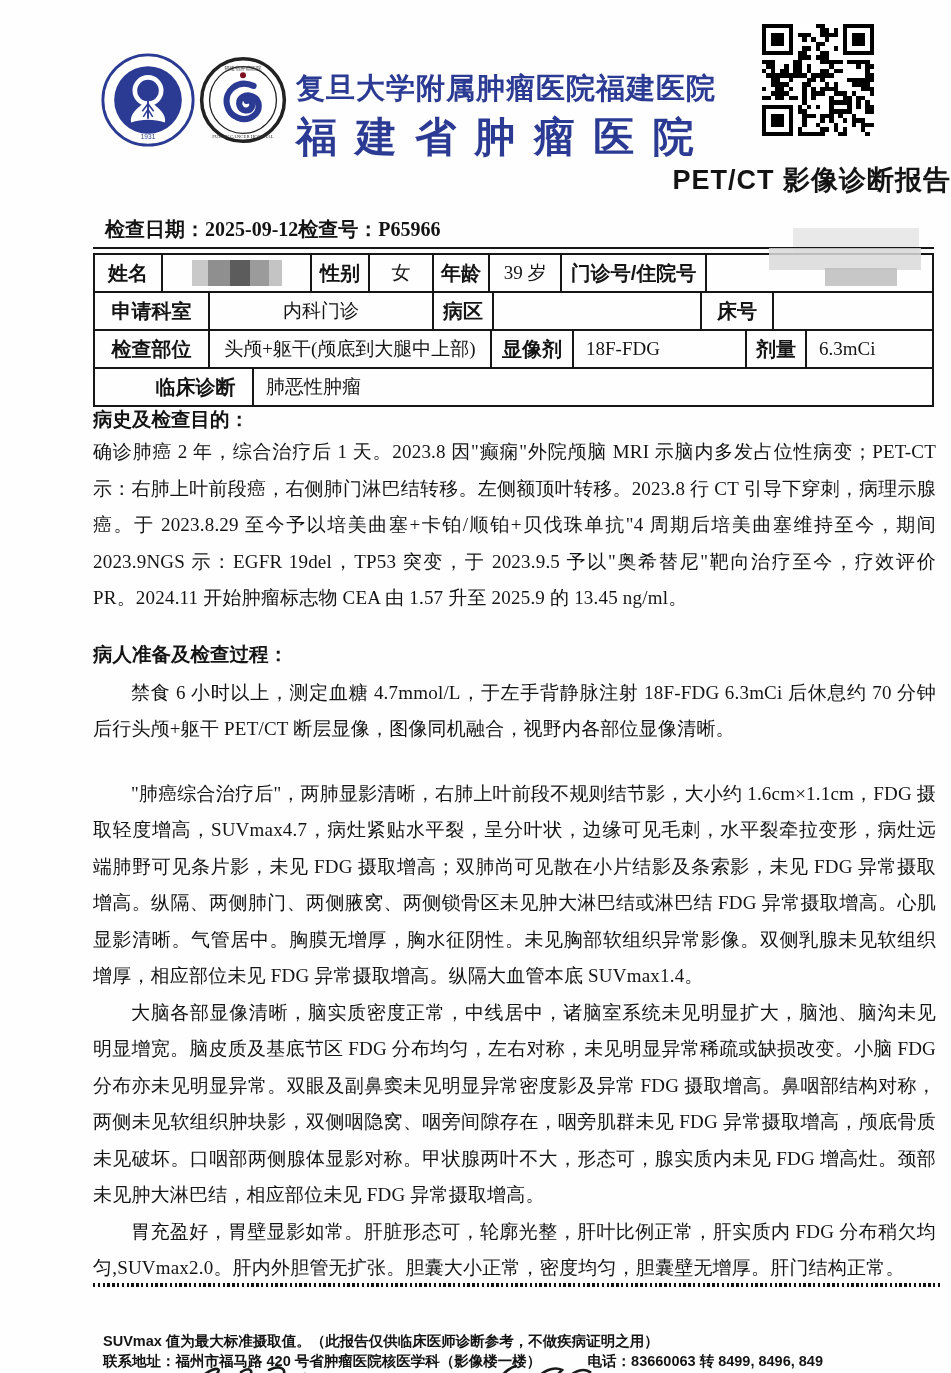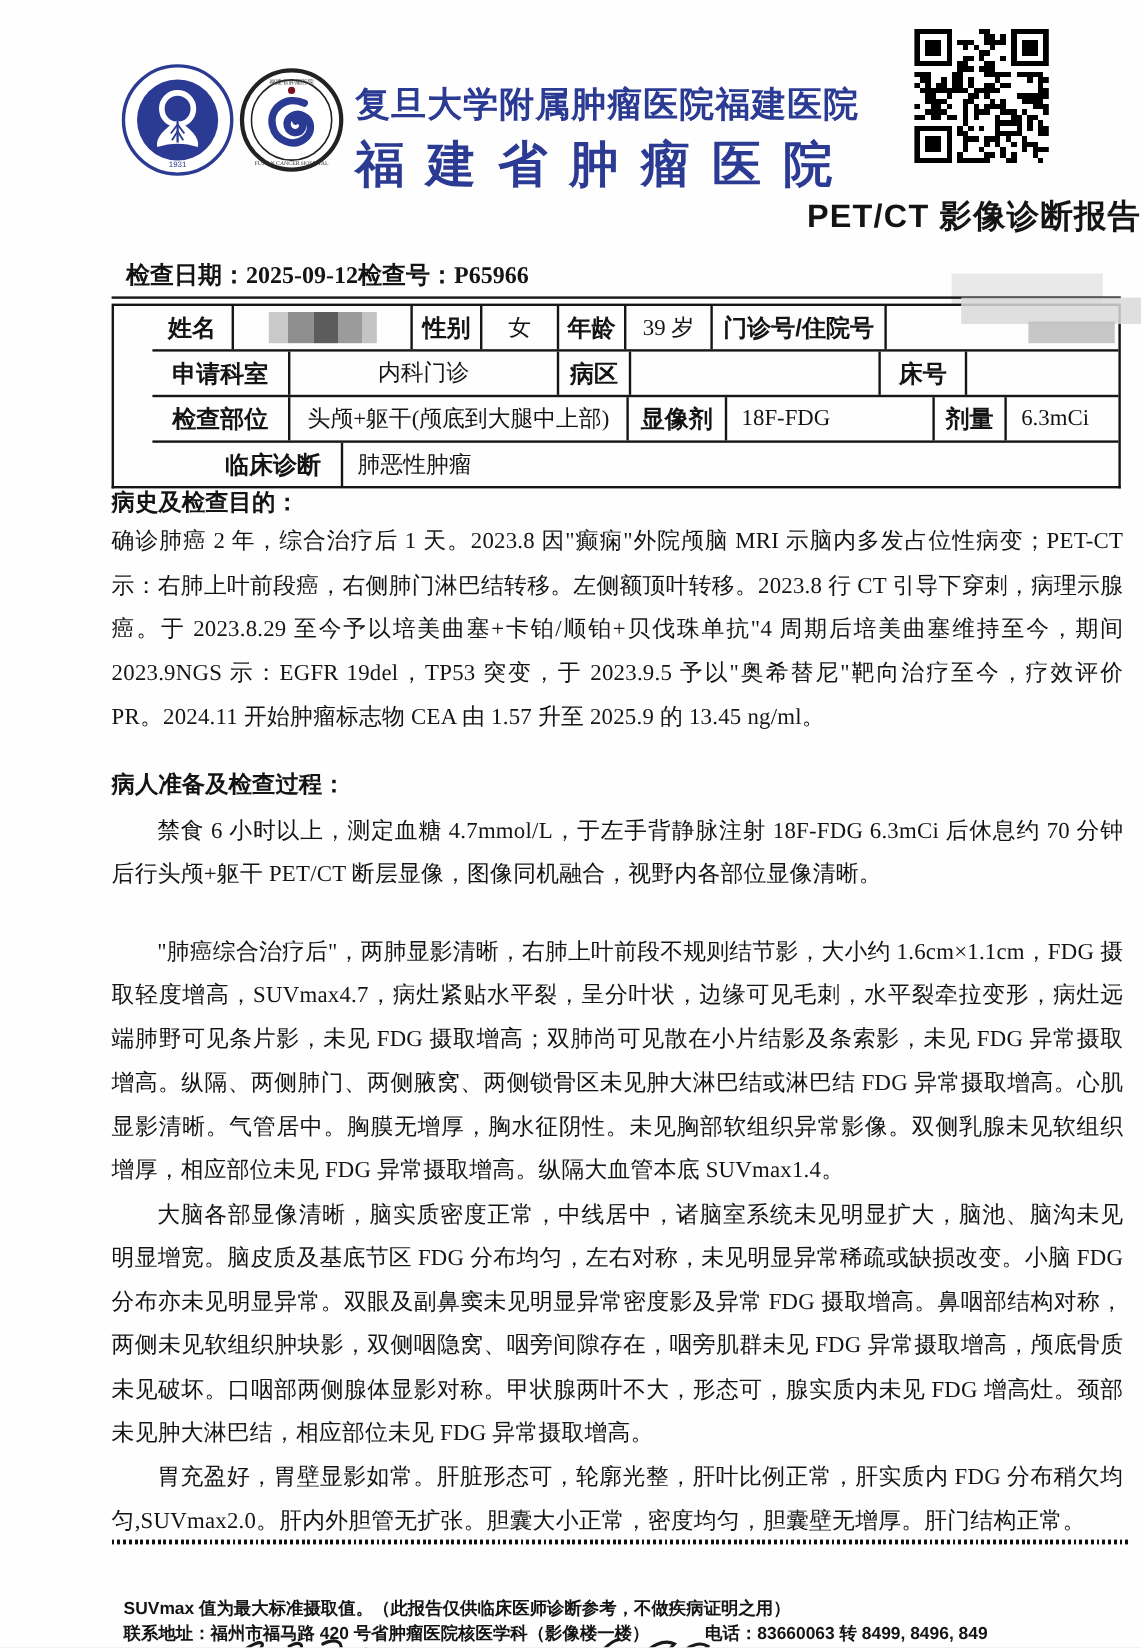--- a/index.html
+++ b/index.html
@@ -23,21 +23,21 @@
   
   .meta-row{position:absolute;left:105px;top:216px;width:828px;display:flex;justify-content:flex-start;
     font-size:20px;}
   .meta-row .lbl,.meta-row .val{font-weight:700;}
   .meta-row .val{font-family:"Liberation Serif", serif;}
 
   
   .tbl-wrap{position:absolute;left:93px;top:247px;width:841px;}
   .dbl-line{height:4px;border-top:2px solid #161616;border-bottom:2px solid #161616;}
   .info-table{border-left:2px solid #161616;border-right:2px solid #161616;border-bottom:2px solid #161616;}
-  .trow{display:grid;border-bottom:2px solid #161616;margin-left:32px;}
+  .trow{display:grid;border-bottom:2px solid #161616;}
   .trow:last-child{border-bottom:none;}
   .trow>div{border-right:2px solid #161616;min-height:36px;display:flex;align-items:center;justify-content:center;
     font-size:19px;padding:1px 4px;box-sizing:border-box;position:relative;}
   .trow>div:last-child{border-right:none;}
   .trow .lbl{font-size:20px;}
   .r1{grid-template-columns:68px 149px 58px 64px 56px 72px 145px auto;}
   .r2{grid-template-columns:115px 224px 60px 208px 72px auto;text-align:right;}
   .r3{grid-template-columns:115px 282px 82px 173px 60px auto;}
   .r4{grid-template-columns:115px auto;padding-left:44px;}
   .cell-left{justify-content:flex-start !important;padding-left:12px !important;}

